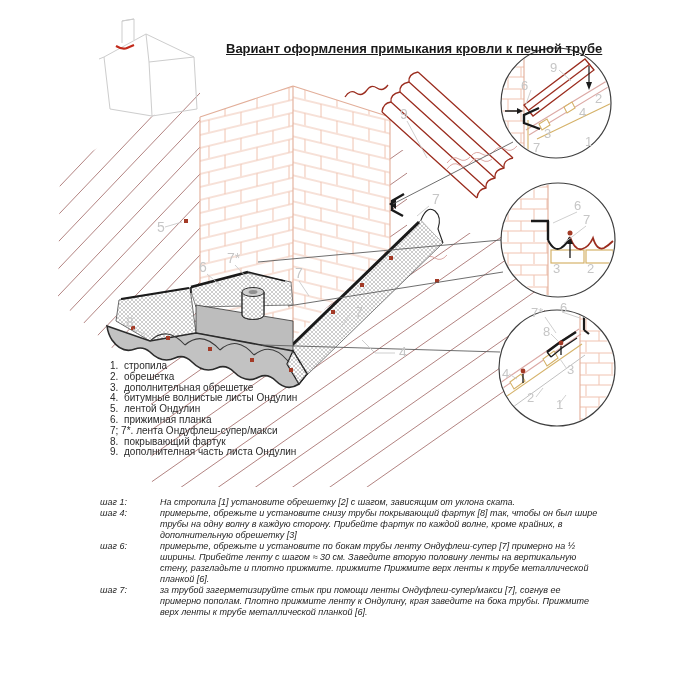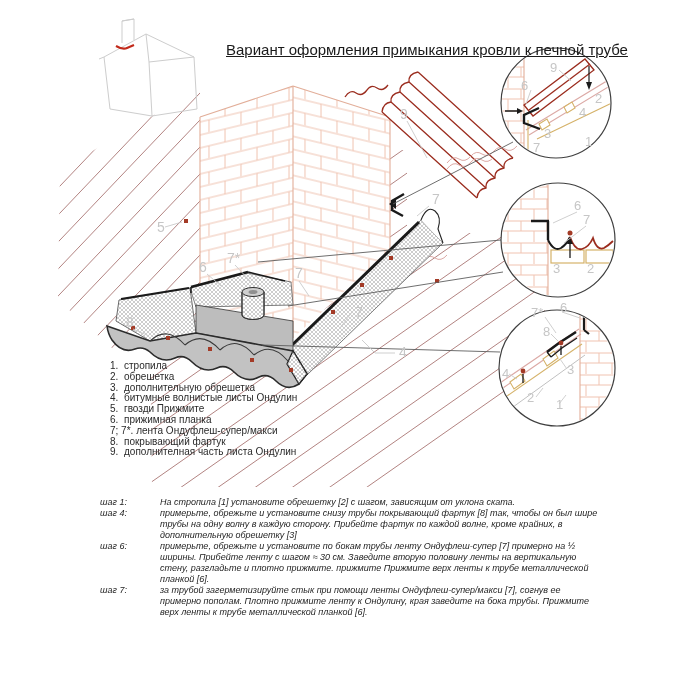--- a/index.html
+++ b/index.html
@@ -1,19 +1,19 @@
 <!DOCTYPE html>
 <html><head>
 <meta charset="utf-8">
 <style>
   html,body{margin:0;padding:0;background:#fff;}
   #page{position:relative;width:700px;height:700px;background:#fff;overflow:hidden;
         font-family:"Liberation Sans",sans-serif;color:#222;}
   #diagram-svg{position:absolute;left:0;top:0;}
-  .title{position:absolute;left:226px;top:41px;font-size:15px;font-weight:normal;
+  .title{position:absolute;left:226px;top:41px;font-size:13px;font-weight:bold;
          text-decoration:underline;color:#1a1a1a;white-space:nowrap;}
   .legend{position:absolute;left:110px;top:361px;font-size:10px;line-height:10.8px;color:#2a2a2a;}
   .legend-row{white-space:nowrap;}
   .legend-num{display:inline-block;min-width:14px;}
   .steps{position:absolute;left:100px;top:497px;width:500px;font-size:9px;font-style:italic;
          line-height:11px;color:#1d1d1d;}
   .step-row{display:grid;grid-template-columns:33px 1fr;column-gap:2px;gap:27px;}
   .step-label{white-space:nowrap;}
   svg text{font-family:"Liberation Sans",sans-serif;}
   .lbl{font-size:14px;}
@@ -298,23 +298,23 @@
       <text x="556" y="409">1</text>
     </g>
   </g>
 </svg>
 
 <div class="title">Вариант оформления примыкания кровли к печной трубе</div>
 
 <div class="legend">
   <div class="legend-row"><span class="legend-num">1.</span><span>стропила</span></div>
   <div class="legend-row"><span class="legend-num">2.</span><span>обрешетка</span></div>
-  <div class="legend-row"><span class="legend-num">3.</span><span>дополнительную обрешетка</span></div>
+  <div class="legend-row"><span class="legend-num">3.</span><span>дополнительная обрешетке</span></div>
   <div class="legend-row"><span class="legend-num">4.</span><span>битумные волнистые листы Ондулин</span></div>
-  <div class="legend-row"><span class="legend-num">5.</span><span>гвозди Прижмите</span></div>
+  <div class="legend-row"><span class="legend-num">5.</span><span>лентой Ондулин</span></div>
   <div class="legend-row"><span class="legend-num">6.</span><span>прижимная планка</span></div>
   <div class="legend-row"><span class="legend-num">7; 7*.</span>&nbsp;<span>лента Ондуфлеш-супер/макси</span></div>
   <div class="legend-row"><span class="legend-num">8.</span><span>покрывающий фартук</span></div>
   <div class="legend-row"><span class="legend-num">9.</span><span>дополнителная часть листа Ондулин</span></div>
 </div>
 
 <div class="steps">
   <div class="step-row">
         <span class="step-label">шаг 1:</span>
         <span>На стропила [1] установите обрешетку [2] с шагом, зависящим от уклона ската.</span>

